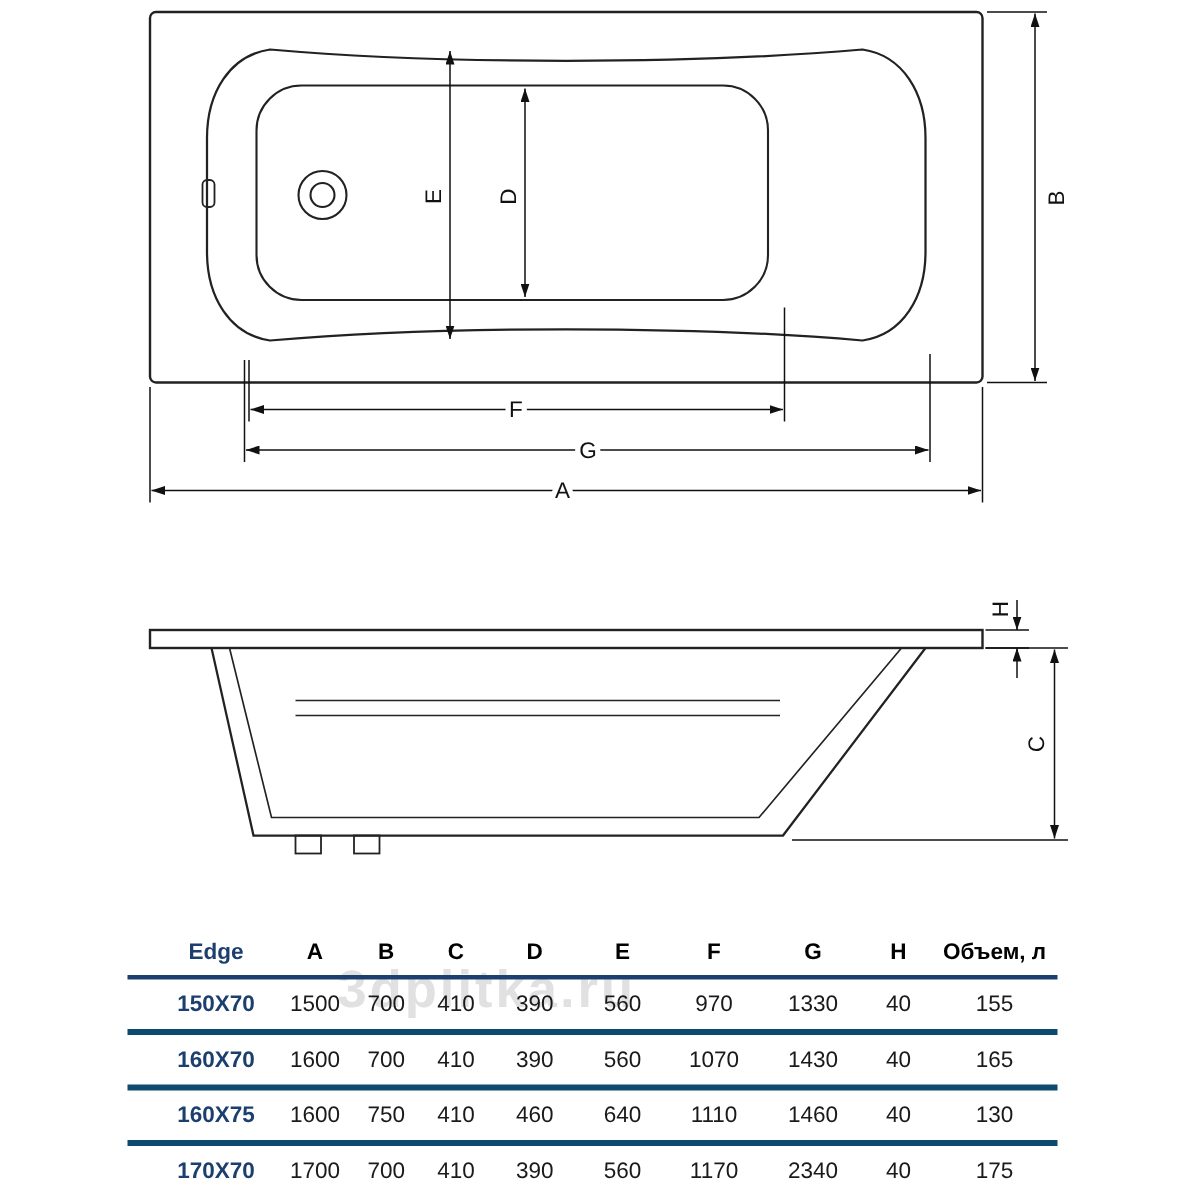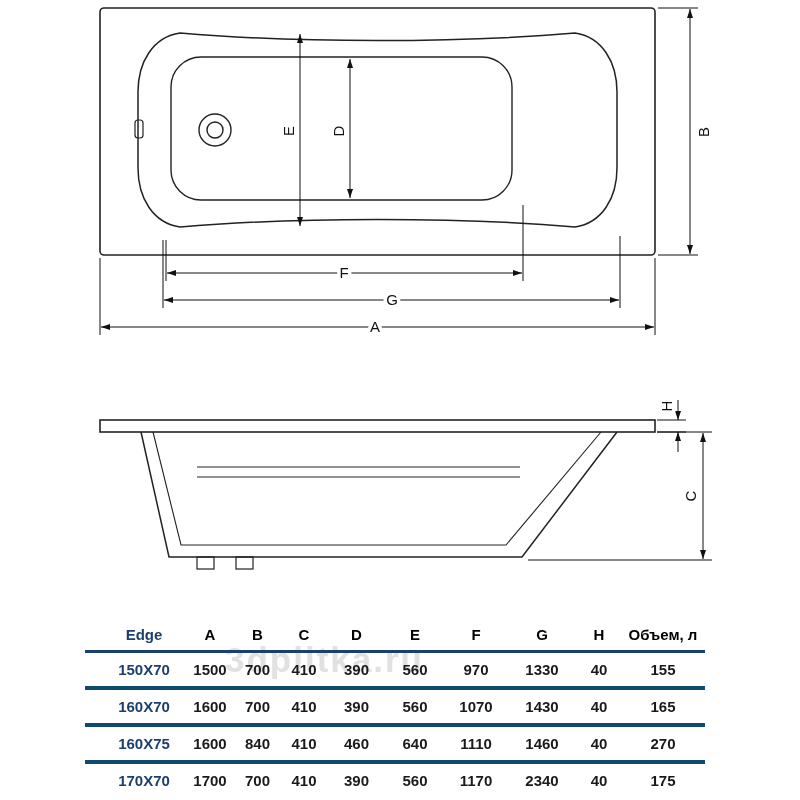--- a/index.html
+++ b/index.html
@@ -7,21 +7,21 @@
   .page{position:relative;width:800px;height:800px;background:#fff;}
   svg text{font-family:"Liberation Sans", sans-serif;}
   .drawing{display:block;}
   
   .table{position:relative;margin:0 80px 0 85px;width:620px;}
   .thead,.trow{display:grid;grid-template-columns:100px 50px 45px 48px 57px 60px 62px 70px 44px 84px;
     align-items:center;position:relative;z-index:2;}
   .thead{height:32px;border-bottom:3px solid #1c3f6e;}
   .trow{height:33px;border-bottom:4px solid #0c4a6e;}
   .trow:last-child{border-bottom:none;}
-  .cell{text-align:center;font-size:15px;color:#1a1a1a;white-space:nowrap;font-weight:bold;}
+  .cell{text-align:center;font-size:15px;color:#1a1a1a;white-space:nowrap;}
   .thead .cell{font-weight:bold;color:#000;}
   .cell.model{text-align:center;padding-left:18px;font-weight:bold;color:#1c3f6e;}
   .thead .cell.model{color:#1c3f6e;}
   .watermark{position:absolute;left:140px;top:22px;z-index:1;font-size:35px;font-weight:bold;
     color:#c9c9c9;opacity:.55;letter-spacing:2px;pointer-events:none;}
 </style>
 </head>
 <body>
 
 <div class="page">
@@ -163,28 +163,28 @@
       <div class="cell">560</div>
       <div class="cell">1070</div>
       <div class="cell">1430</div>
       <div class="cell">40</div>
       <div class="cell">165</div>
     </div>
 
     <div class="trow">
       <div class="cell model">160X75</div>
       <div class="cell">1600</div>
-      <div class="cell">840</div>
+      <div class="cell">750</div>
       <div class="cell">410</div>
       <div class="cell">460</div>
       <div class="cell">640</div>
       <div class="cell">1110</div>
       <div class="cell">1460</div>
       <div class="cell">40</div>
-      <div class="cell">270</div>
+      <div class="cell">130</div>
     </div>
 
     <div class="trow">
       <div class="cell model">170X70</div>
       <div class="cell">1700</div>
       <div class="cell">700</div>
       <div class="cell">410</div>
       <div class="cell">390</div>
       <div class="cell">560</div>
       <div class="cell">1170</div>

